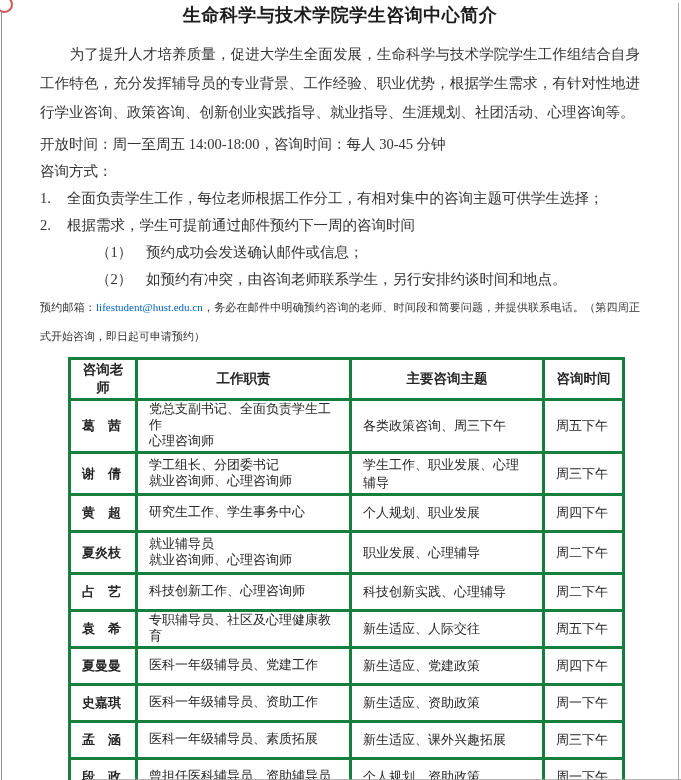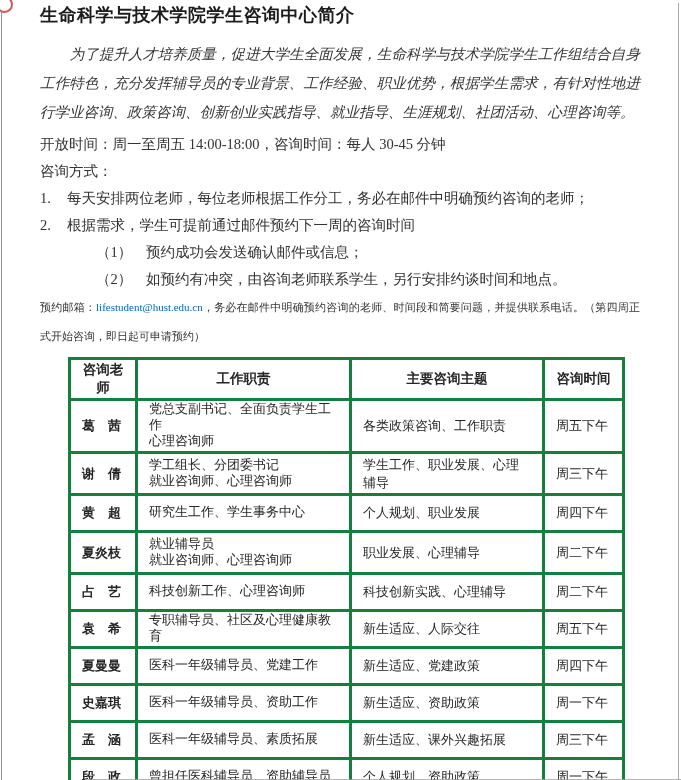--- a/index.html
+++ b/index.html
@@ -24,26 +24,26 @@
     border: 2px solid #cc5a5a; border-radius: 50%;
     background: transparent;
   }
   .bottom-smudge {
     position: absolute; left: 85px; right: 0; bottom: 0;
     height: 4px; background: #9d9d9d; opacity: .75; filter: blur(.5px);
   }
   .title {
     margin: 3px 0 0 0;
     font-size: 18px; font-weight: 700; line-height: 25px;
-    text-align: left; color: #1c1c1c; letter-spacing: .5px;
+    text-align: center; color: #1c1c1c; letter-spacing: .5px;
   }
   .intro {
     margin: 12px 0 0 0;
     font-size: 14.5px; line-height: 29px;
-    text-align: justify; text-indent: 2.05em; font-style: italic;
+    text-align: justify; text-indent: 2.05em;
   }
   .info { margin-top: 4px; font-size: 14.5px; line-height: 27px; }
   .olist { font-size: 14.5px; line-height: 27px; }
   .oitem { display: flex; }
   .onum { width: 27px; flex: 0 0 27px; }
   .otxt { flex: 1; }
   .sublist { margin-left: 56px; font-size: 14.5px; line-height: 27px; }
   .sitem { display: flex; }
   .snum { width: 50px; flex: 0 0 50px; }
   .stxt { flex: 1; }
@@ -87,21 +87,21 @@
   <p class="intro">为了提升人才培养质量，促进大学生全面发展，生命科学与技术学院学生工作组结合自身工作特色，充分发挥辅导员的专业背景、工作经验、职业优势，根据学生需求，有针对性地进行学业咨询、政策咨询、创新创业实践指导、就业指导、生涯规划、社团活动、心理咨询等。</p>
 
   <div class="info">
     <div>开放时间：周一至周五 14:00-18:00，咨询时间：每人 30-45 分钟</div>
     <div>咨询方式：</div>
   </div>
 
   <div class="olist">
     <div class="oitem">
       <span class="onum">1.</span>
-      <span class="otxt">每天安排两位老师，每位老师根据工作分工，务必在邮件中明确预约咨询的老师；</span>
+      <span class="otxt">全面负责学生工作，每位老师根据工作分工，有相对集中的咨询主题可供学生选择；</span>
     </div>
     <div class="oitem">
       <span class="onum">2.</span>
       <span class="otxt">根据需求，学生可提前通过邮件预约下一周的咨询时间</span>
     </div>
   </div>
 
   <div class="sublist">
     <div class="sitem">
       <span class="snum">（1）</span>
@@ -130,21 +130,21 @@
         <th>咨询时间</th>
       </tr>
     </thead>
     <tbody>
         <tr class="row-two">
           <td class="col-name">葛　茜</td>
           <td class="col-duties">
             <div>党总支副书记、全面负责学生工作</div>
             <div>心理咨询师</div>
           </td>
-          <td class="col-topics">各类政策咨询、工作职责</td>
+          <td class="col-topics">各类政策咨询、周三下午</td>
           <td class="col-time">周五下午</td>
         </tr>
         <tr class="row-two">
           <td class="col-name">谢　倩</td>
           <td class="col-duties">
             <div>学工组长、分团委书记</div>
             <div>就业咨询师、心理咨询师</div>
           </td>
           <td class="col-topics">学生工作、职业发展、心理辅导</td>
           <td class="col-time">周三下午</td>

